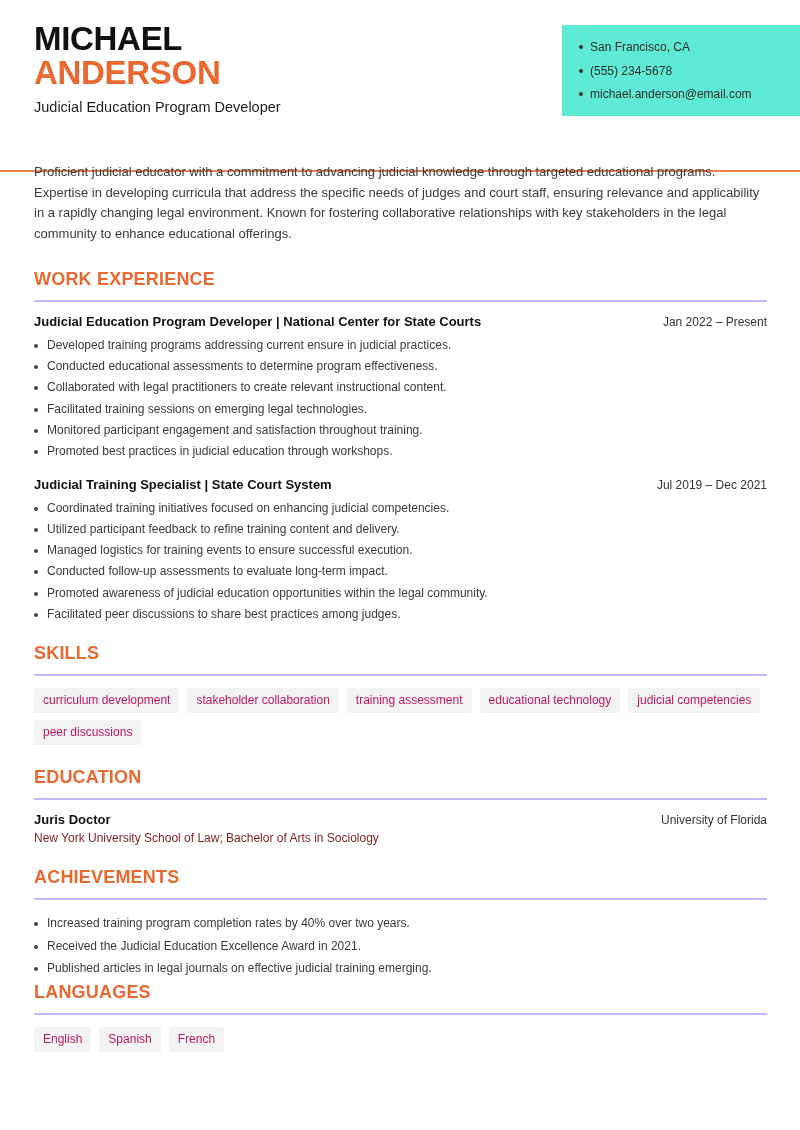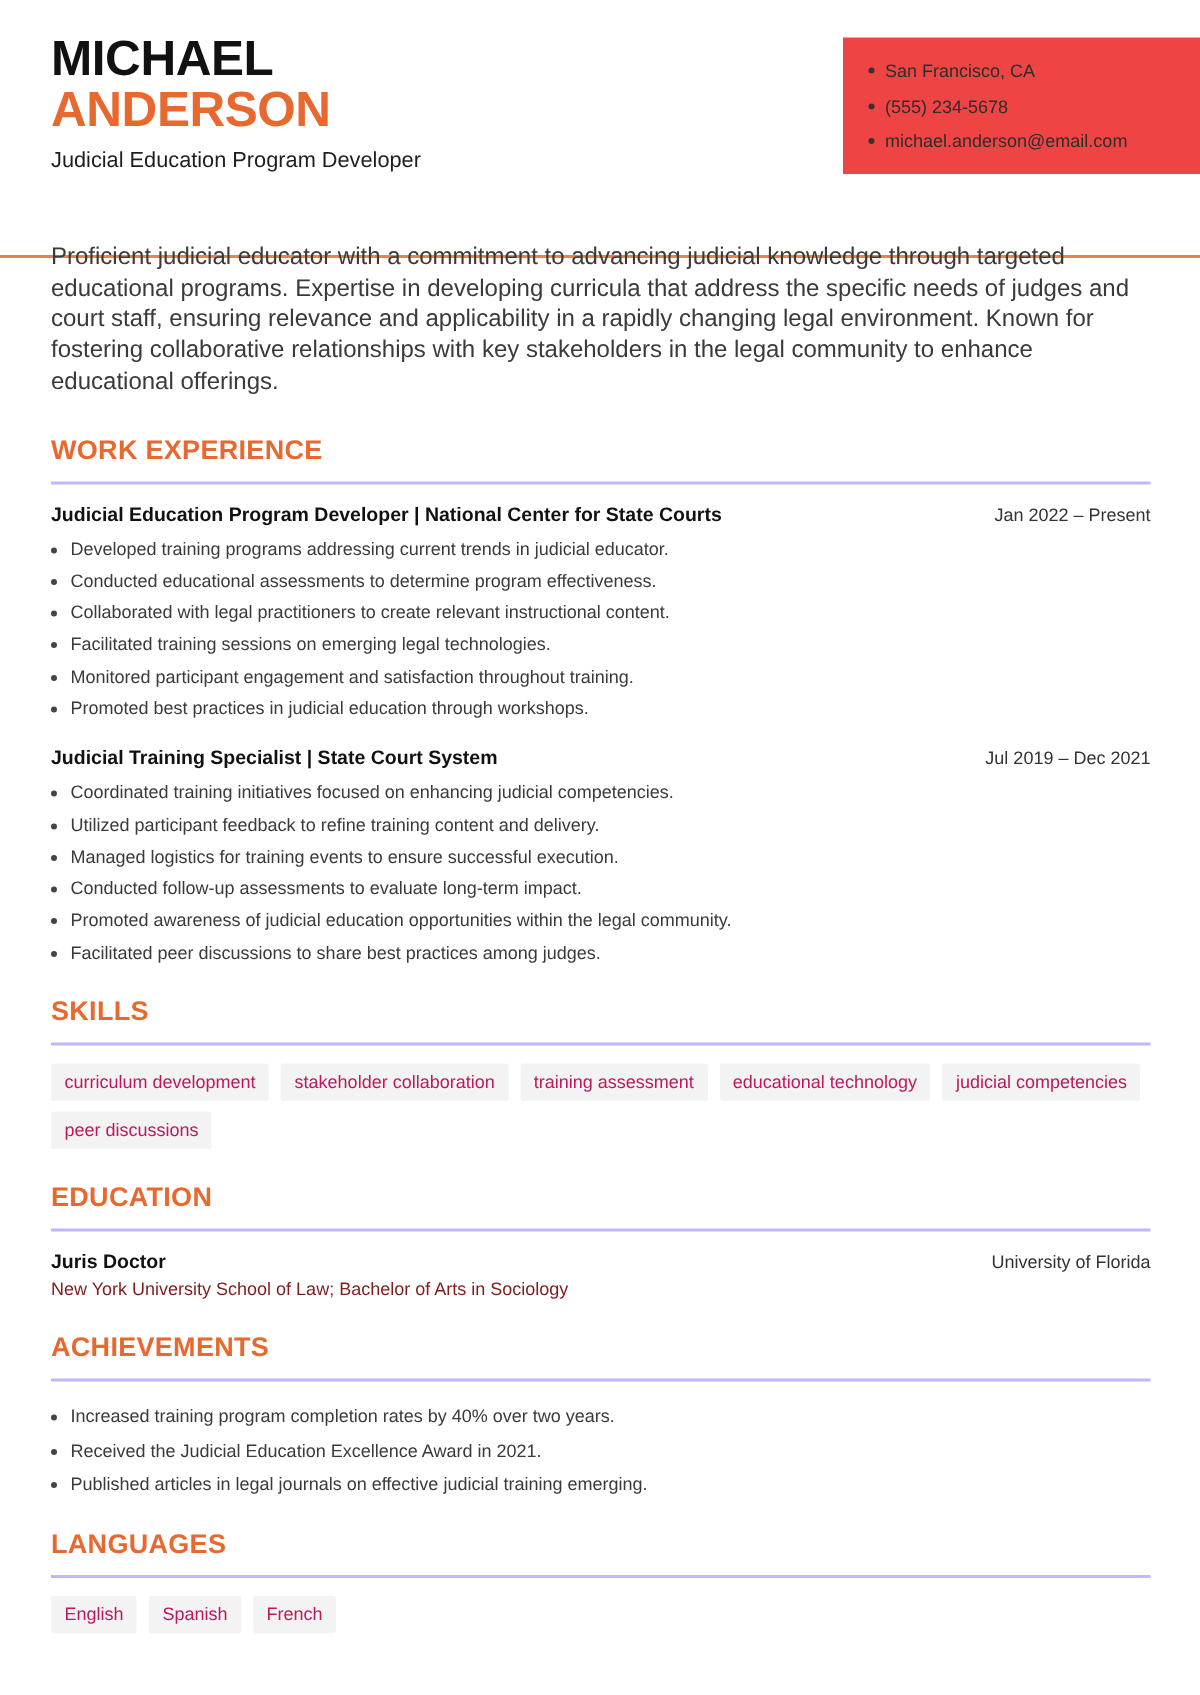--- a/index.html
+++ b/index.html
@@ -5,27 +5,27 @@
   * { box-sizing: border-box; margin: 0; padding: 0; }
   html, body { width: 800px; height: 1130px; background: #ffffff; }
   body { font-family: "Liberation Sans", "DejaVu Sans", sans-serif; color: #2b2b2b; position: relative; overflow: hidden; }
 
   .header { position: relative; height: 172px; border-bottom: 2px solid #e8834d; }
   .name { position: absolute; left: 34px; top: 22px; font-weight: 700; font-size: 33px; line-height: 34px; letter-spacing: -0.3px; }
   .name .first { color: #111111; display: block; }
   .name .last { color: #e8692f; display: block; }
   .job-title { position: absolute; left: 34px; top: 99px; font-size: 14.5px; color: #1e1e1e; }
 
-  .contact { position: absolute; left: 562px; top: 25px; width: 238px; height: 91px; background: #ef4444; padding: 14px 0 0 17px; }
+  .contact { position: absolute; left: 562px; top: 25px; width: 238px; height: 91px; background: #5eead4; padding: 14px 0 0 17px; }
   .contact ul { list-style: none; }
   .contact li { font-size: 12px; color: #2e2e2e; height: 23.5px; line-height: 16px; display: flex; align-items: flex-start; }
   .contact li .bullet { display: inline-block; width: 4px; height: 4px; background: #333; border-radius: 50%; margin: 6px 7px 0 0; flex: none; }
 
   .content { position: absolute; left: 34px; top: 162px; width: 733px; }
-  .summary { font-size: 16px; line-height: 20.7px; color: #3a3a3a; }
+  .summary { font-size: 13px; line-height: 20.7px; color: #3a3a3a; }
 
   .section-title { font-size: 18px; font-weight: 700; color: #e8692f; letter-spacing: 0.2px; padding-bottom: 10px; border-bottom: 2px solid #c4b5fd; margin-bottom: 12px; }
 
   .job-head { display: flex; justify-content: space-between; align-items: baseline; }
   .job-role { font-size: 13px; font-weight: 700; color: #111; }
   .job-dates { font-size: 12px; color: #333; }
   ul.bullets { list-style: none; margin-top: 6px; }
   ul.bullets li { font-size: 12px; color: #3a3a3a; line-height: 21.3px; display: flex; align-items: flex-start; }
   ul.bullets li .bullet { display: inline-block; width: 4px; height: 4px; border-radius: 50%; background: #444; margin: 9px 9px 0 0; flex: none; }
 
@@ -72,21 +72,21 @@
     <div class="section-title">WORK EXPERIENCE</div>
 
     <div>
       <div class="job-head">
         <span class="job-role">Judicial Education Program Developer | National Center for State Courts</span>
         <span class="job-dates">Jan 2022 – Present</span>
       </div>
       <ul class="bullets">
         <li>
             <span class="bullet"></span>
-            <span>Developed training programs addressing current trends in judicial educator.</span>
+            <span>Developed training programs addressing current ensure in judicial practices.</span>
           </li>
         <li>
             <span class="bullet"></span>
             <span>Conducted educational assessments to determine program effectiveness.</span>
           </li>
         <li>
             <span class="bullet"></span>
             <span>Collaborated with legal practitioners to create relevant instructional content.</span>
           </li>
         <li>
@@ -170,21 +170,21 @@
           <span class="bullet" style="margin-top:10px;"></span>
           <span>Received the Judicial Education Excellence Award in 2021.</span>
         </li>
       <li style="line-height:22.5px;">
           <span class="bullet" style="margin-top:10px;"></span>
           <span>Published articles in legal journals on effective judicial training emerging.</span>
         </li>
     </ul>
   </div>
 
-  <div style="margin-top:18px;">
+  <div style="margin-top:2px;">
     <div class="section-title">LANGUAGES</div>
     <div class="tags">
       <span class="tag">English</span>
       <span class="tag">Spanish</span>
       <span class="tag">French</span>
     </div>
   </div>
 </div>
 
 </body></html>

